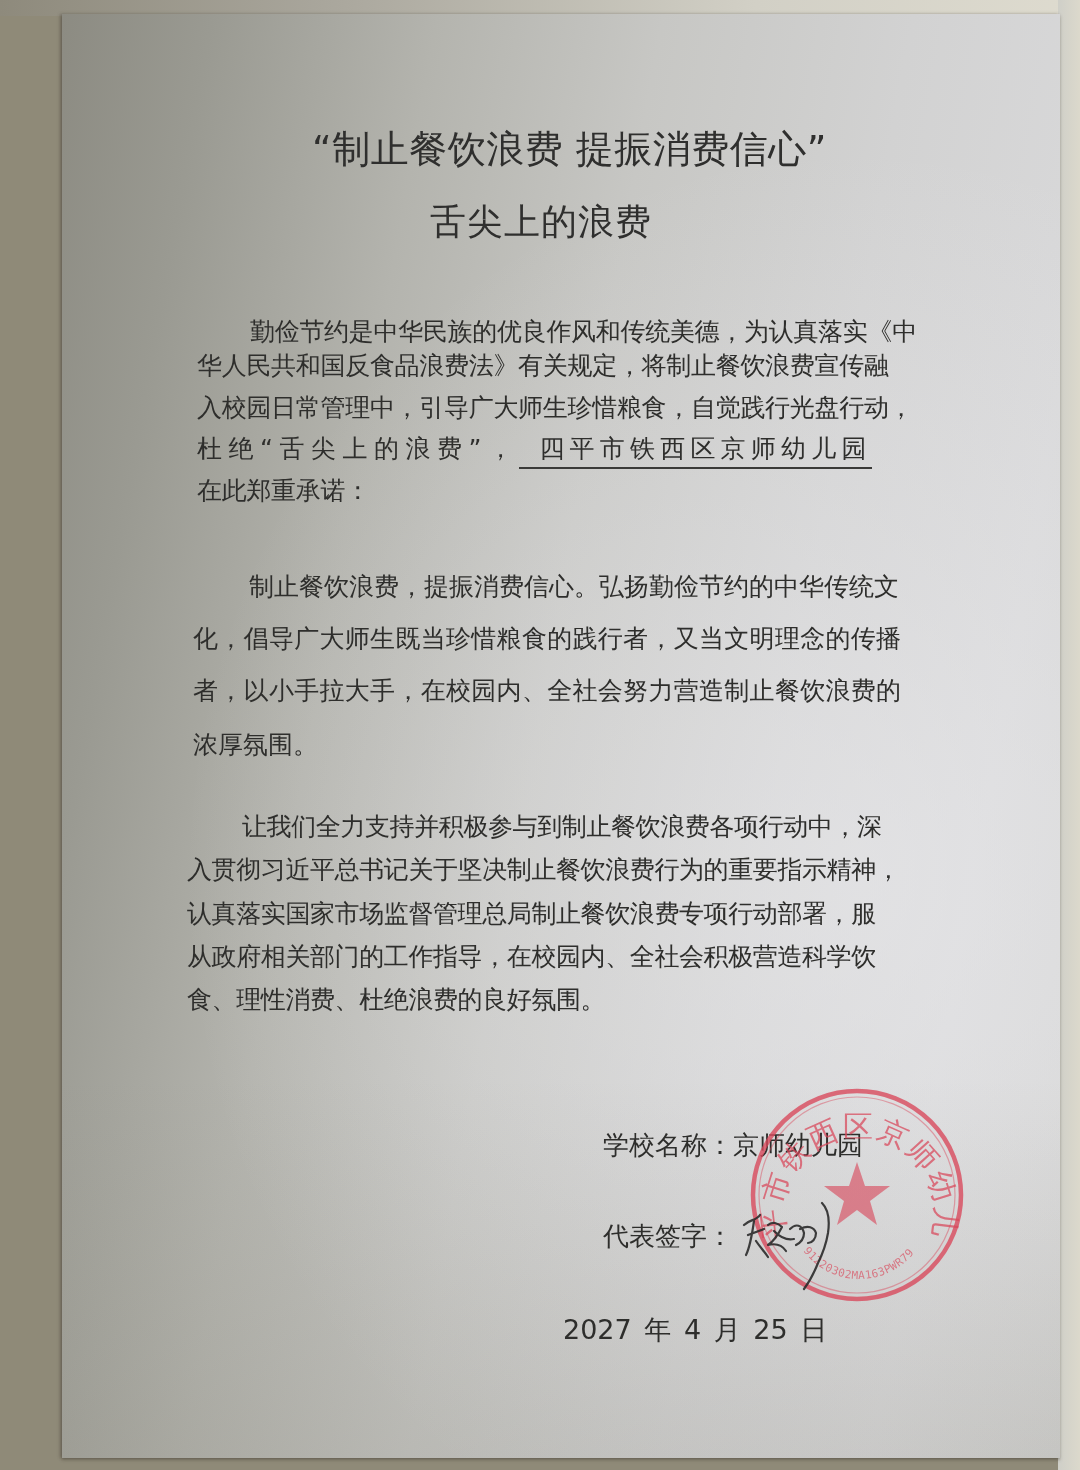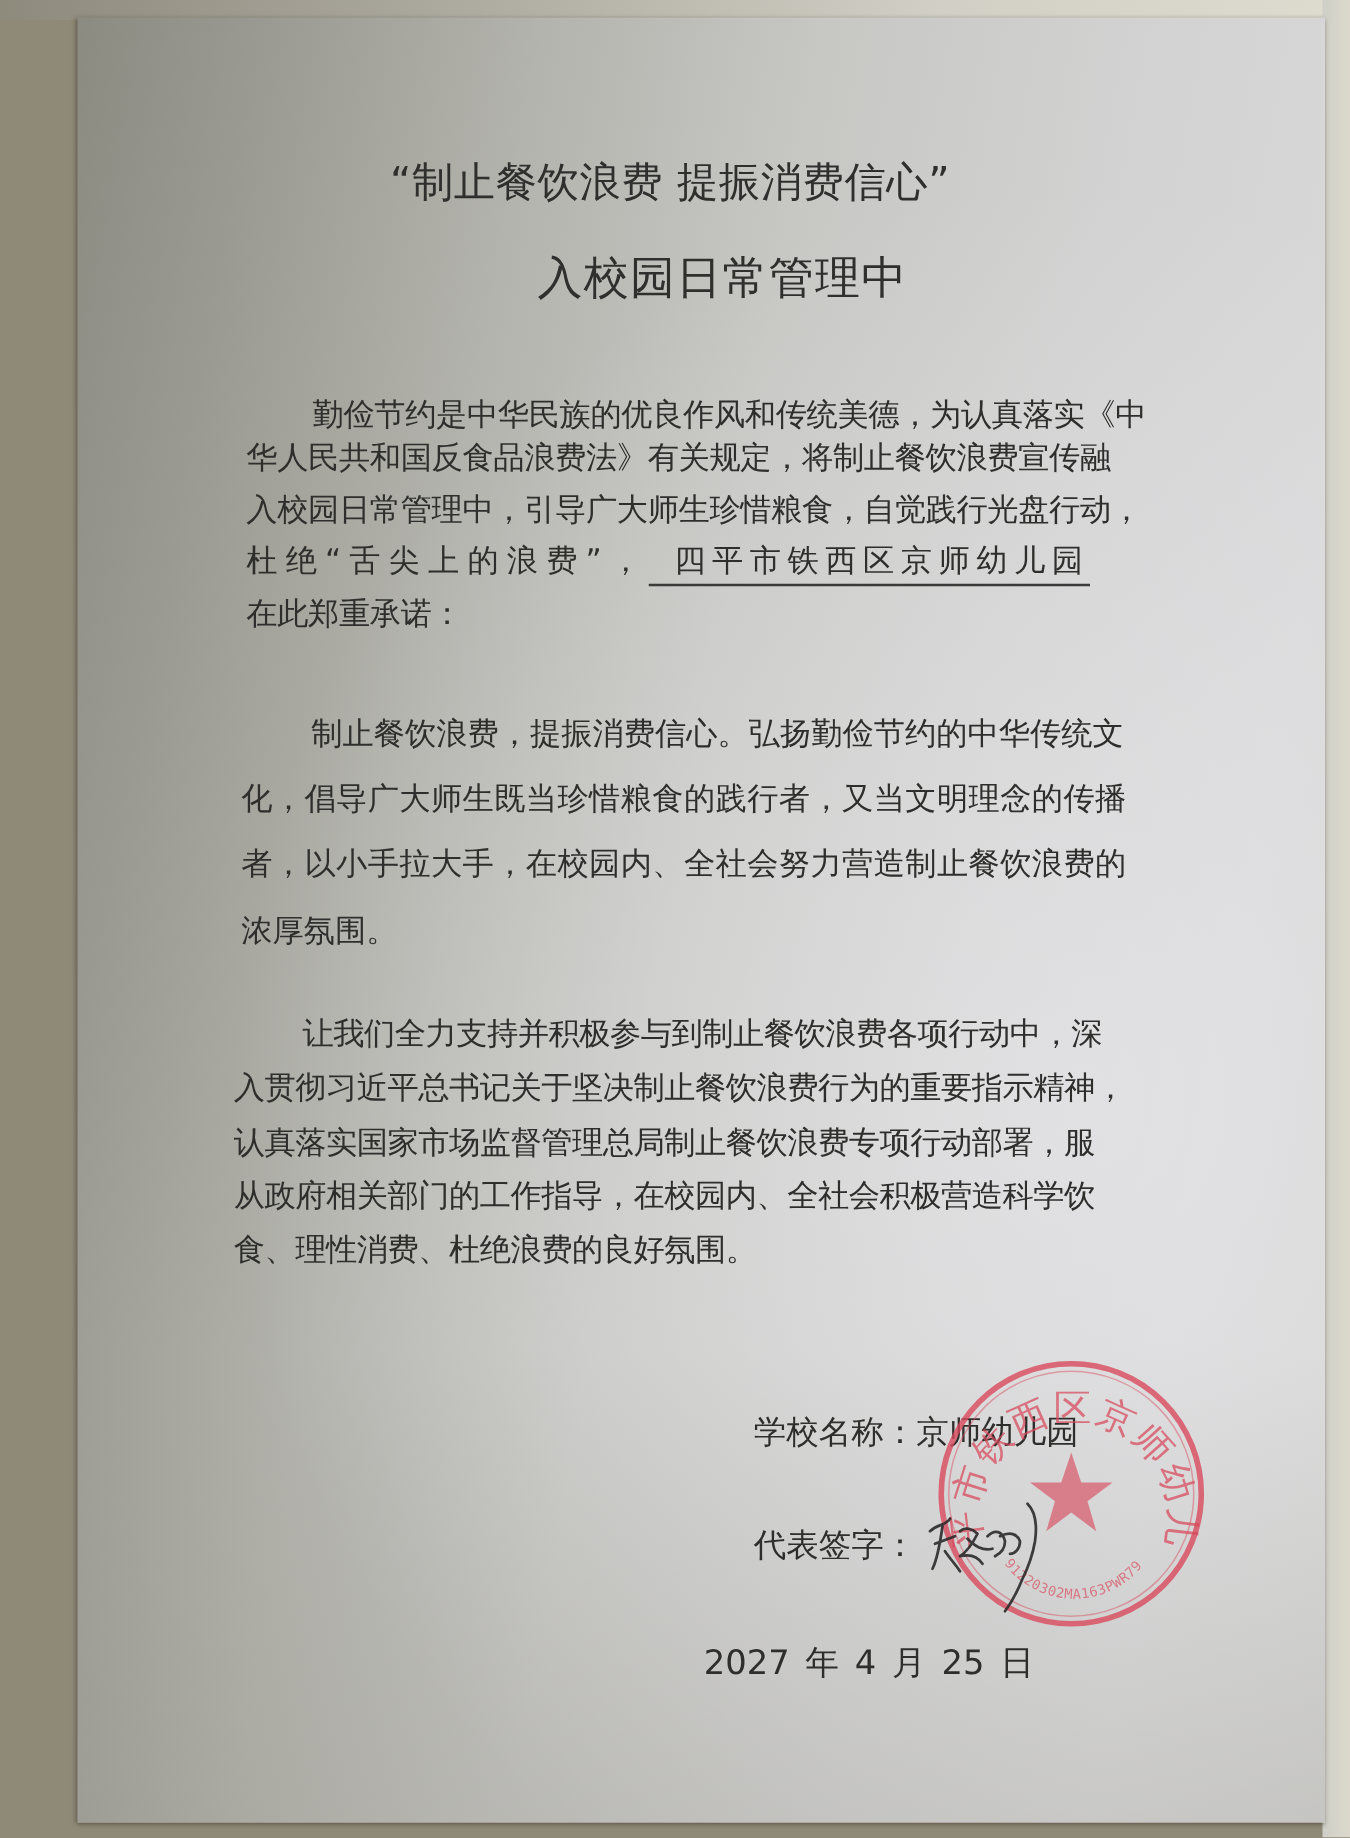--- a/index.html
+++ b/index.html
@@ -46,21 +46,21 @@
       pointer-events: none;
     }
     .text {
       position: absolute;
       color: #2e2e2c;
       white-space: nowrap;
       letter-spacing: 0;
     }
     .title1 {
       left: 312px; top: 124px;
-      font-size: 33px;
+      font-size: 38px;
       color: #2f2f2e;
       letter-spacing: 0.5px;
     }
     .title2 {
       left: 430px; top: 198px;
       font-size: 36px;
       color: #2f2f2e;
       letter-spacing: 1px;
     }
     .para {
@@ -124,21 +124,21 @@
   </style>
 </head>
 <body>
 
 <div class="backdrop-top"></div>
 <div class="backdrop-right"></div>
 
 <div class="paper"></div>
 
 <div class="text title1">“制止餐饮浪费  提振消费信心”</div>
-<div class="text title2">入校园日常管理中</div>
+<div class="text title2">舌尖上的浪费</div>
 
 <div class="para p1l1">勤俭节约是中华民族的优良作风和传统美德，为认真落实《中</div>
 <div class="para p1l2">华人民共和国反食品浪费法》有关规定，将制止餐饮浪费宣传融</div>
 <div class="para p1l3">入校园日常管理中，引导广大师生珍惜粮食，自觉践行光盘行动，</div>
 <div class="para p1l4">
   <span>杜绝“舌尖上的浪费”，</span><span class="u">四平市铁西区京师幼儿园</span>
 </div>
 <div class="para p1l5">在此郑重承诺：</div>
 
 <div class="para p2l1">制止餐饮浪费，提振消费信心。弘扬勤俭节约的中华传统文</div>

